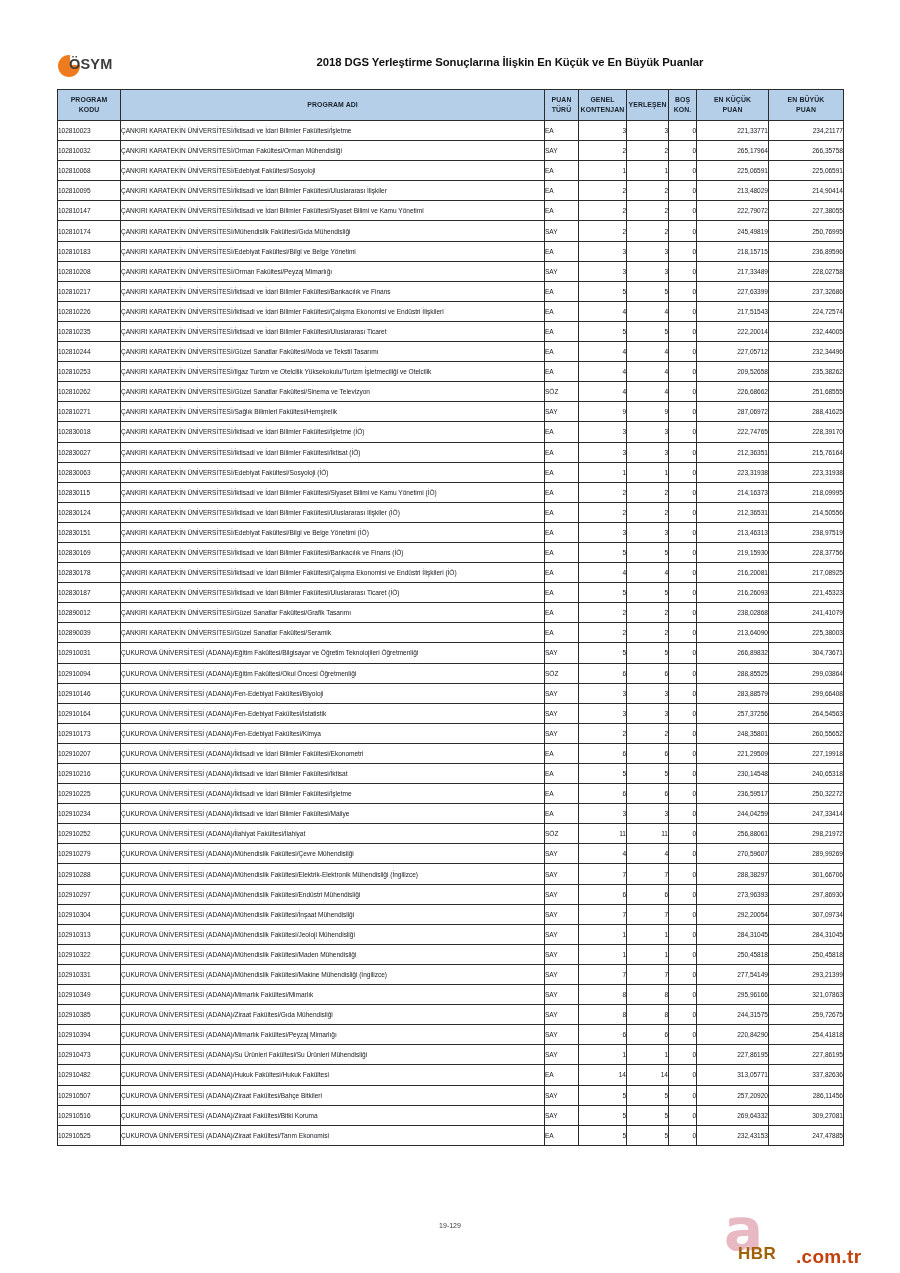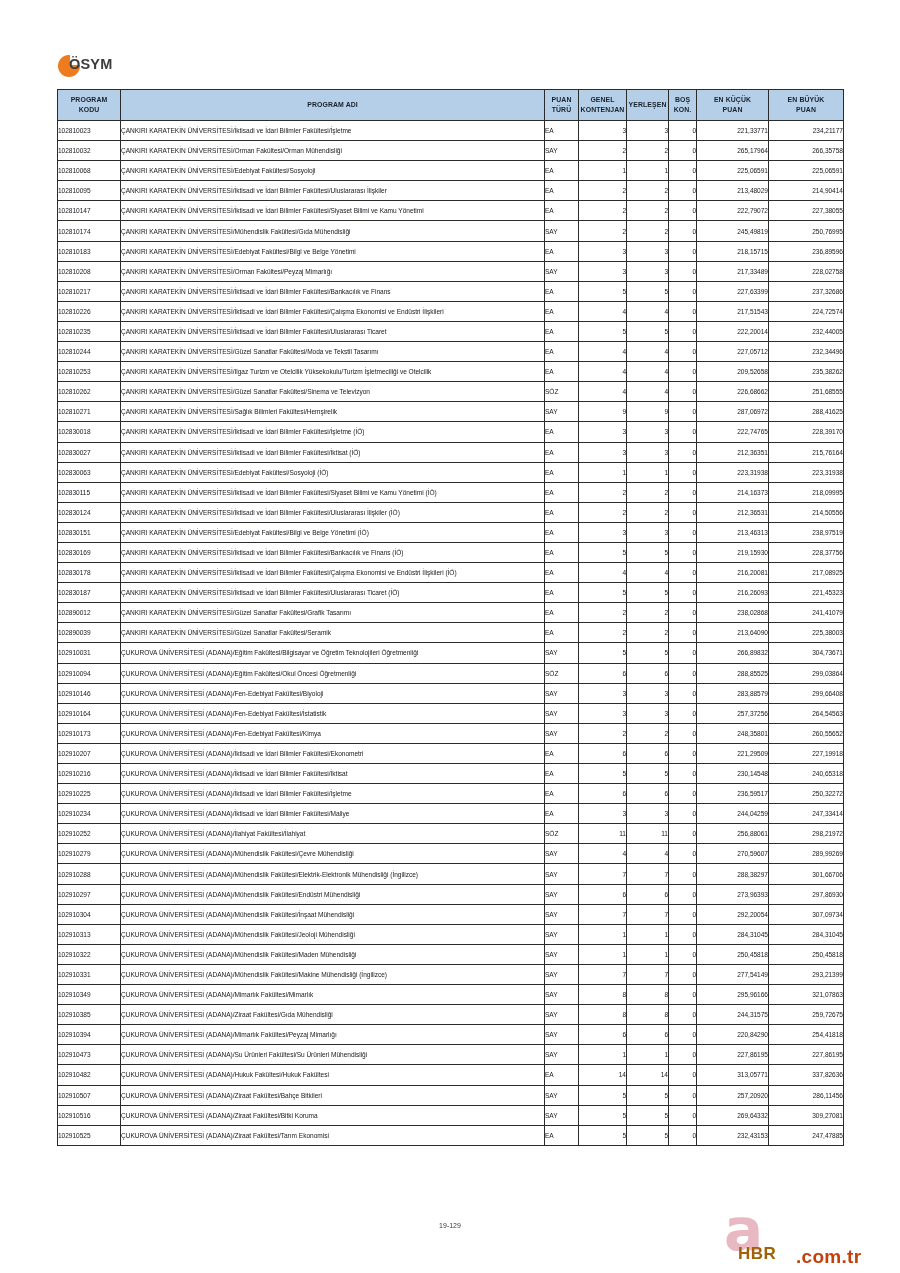--- a/index.html
+++ b/index.html
@@ -197,20 +197,21 @@
 </head>
 <body>
 
 <div class="page">
 
   <div class="doc-header">
     <div class="logo-wrap">
       <span class="logo-mark"></span>
       <span class="logo-text">ÖSYM</span>
     </div>
+    <div class="doc-title">2018 DGS Yerleştirme Sonuçlarına İlişkin En Küçük ve En Büyük Puanlar</div>
   </div>
 
   <div class="table-wrap">
     <table class="scores">
       <colgroup>
         <col class="w-kod">
           <col class="w-ad">
           <col class="w-tur">
           <col class="w-kont">
         <col class="w-yer">

